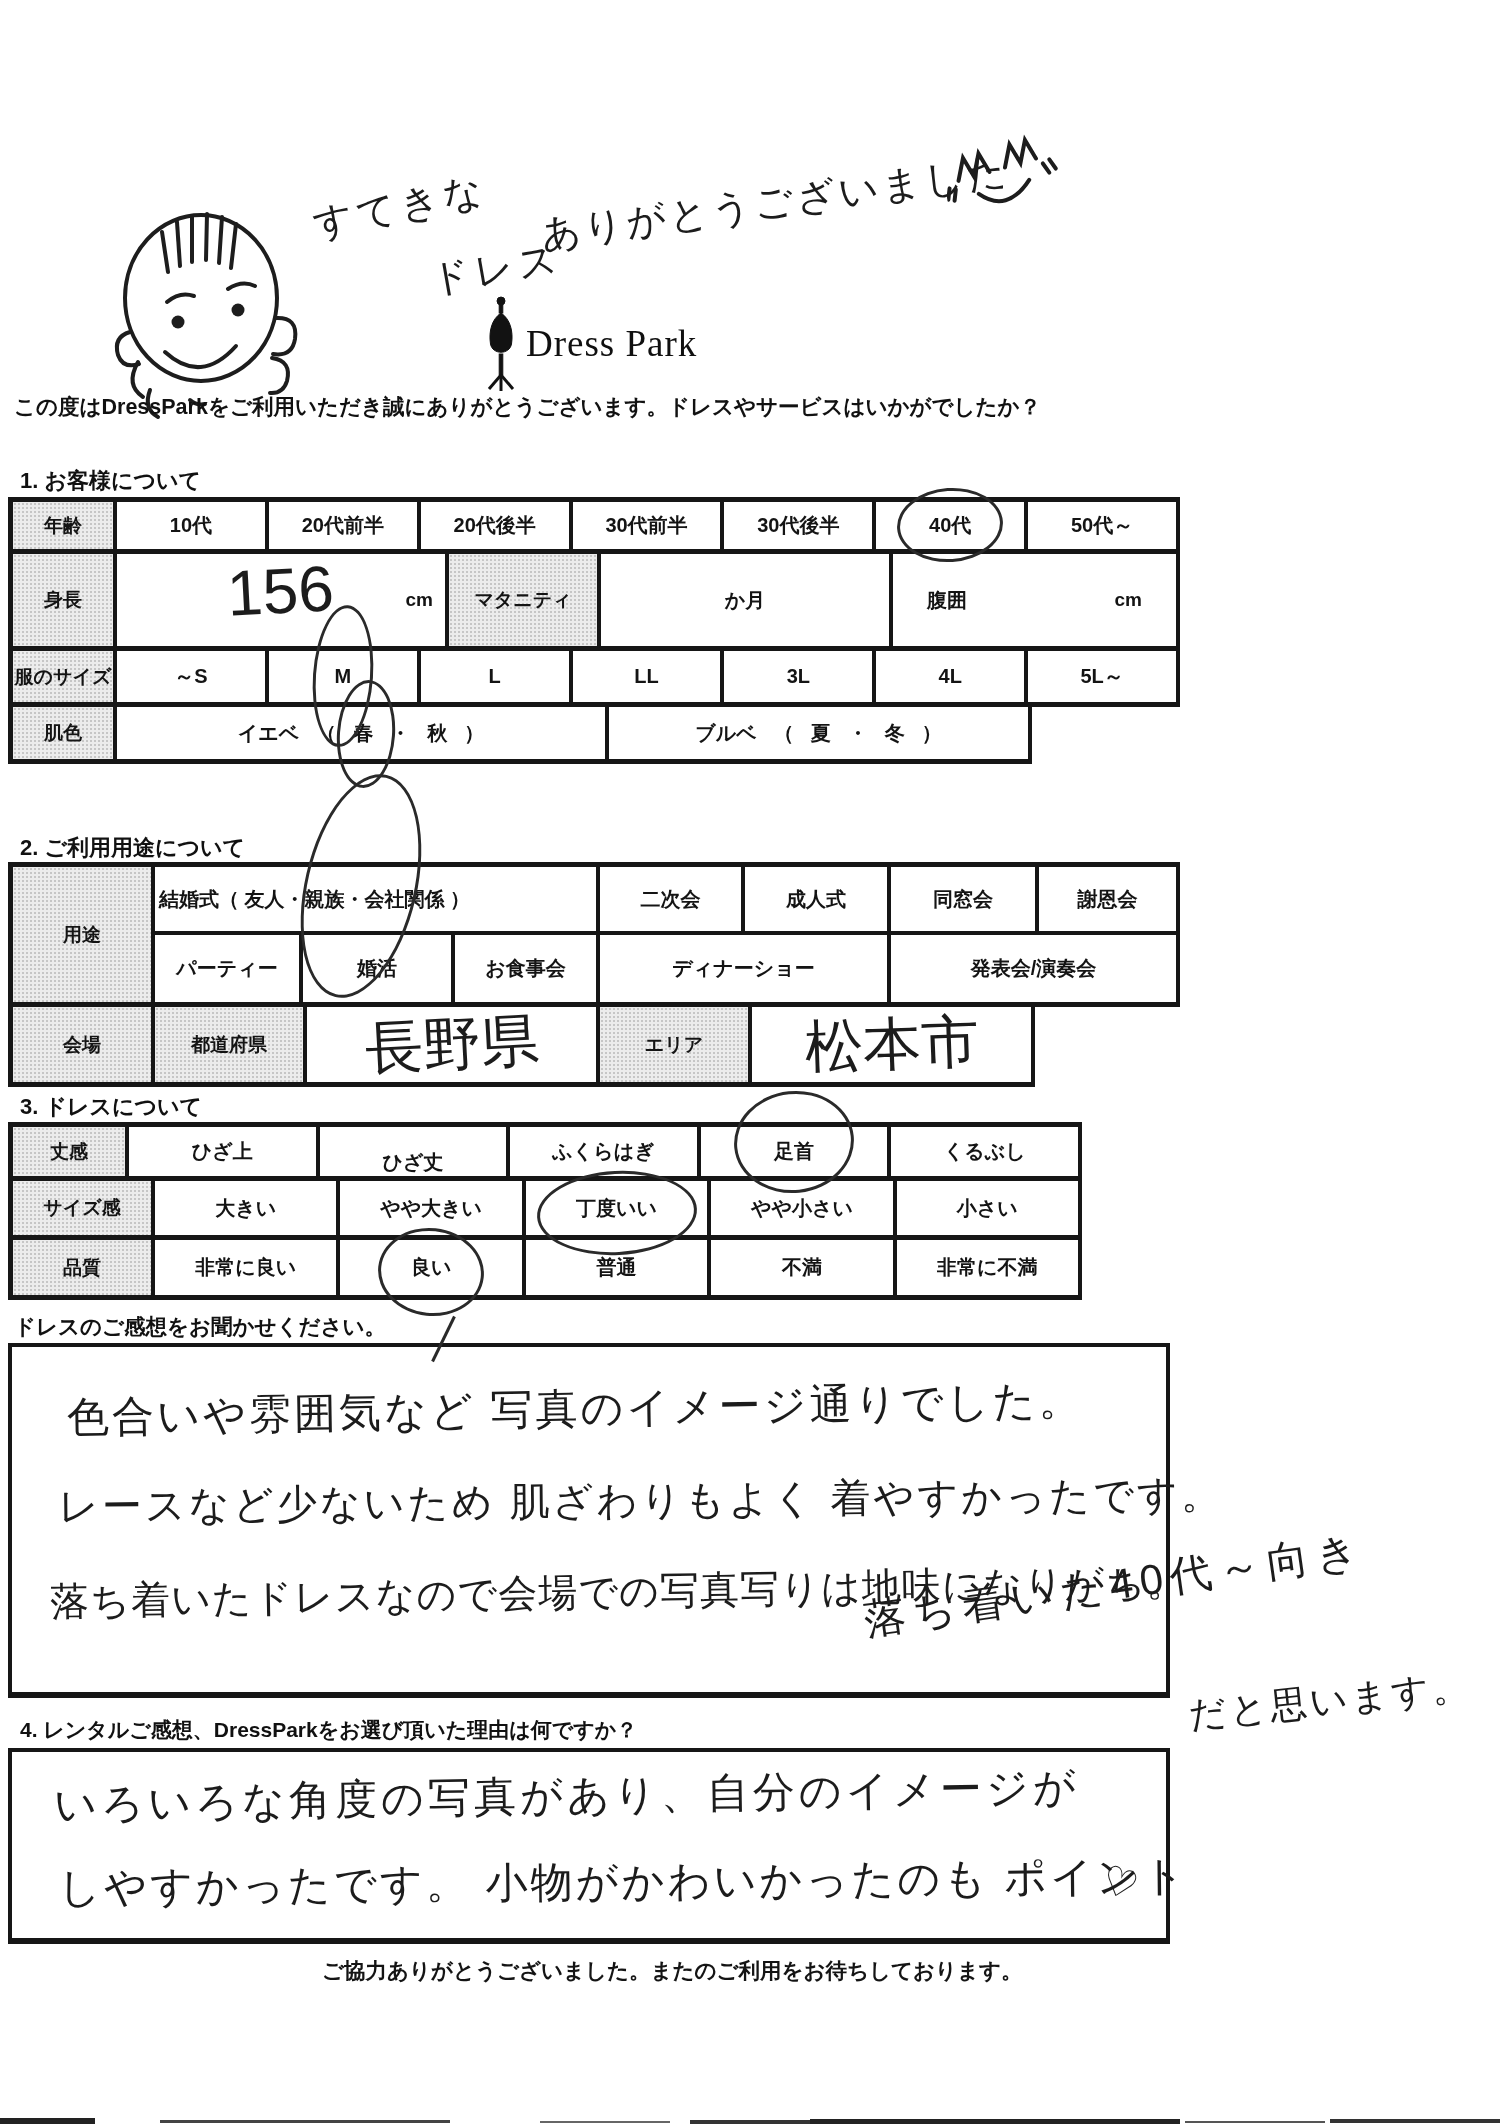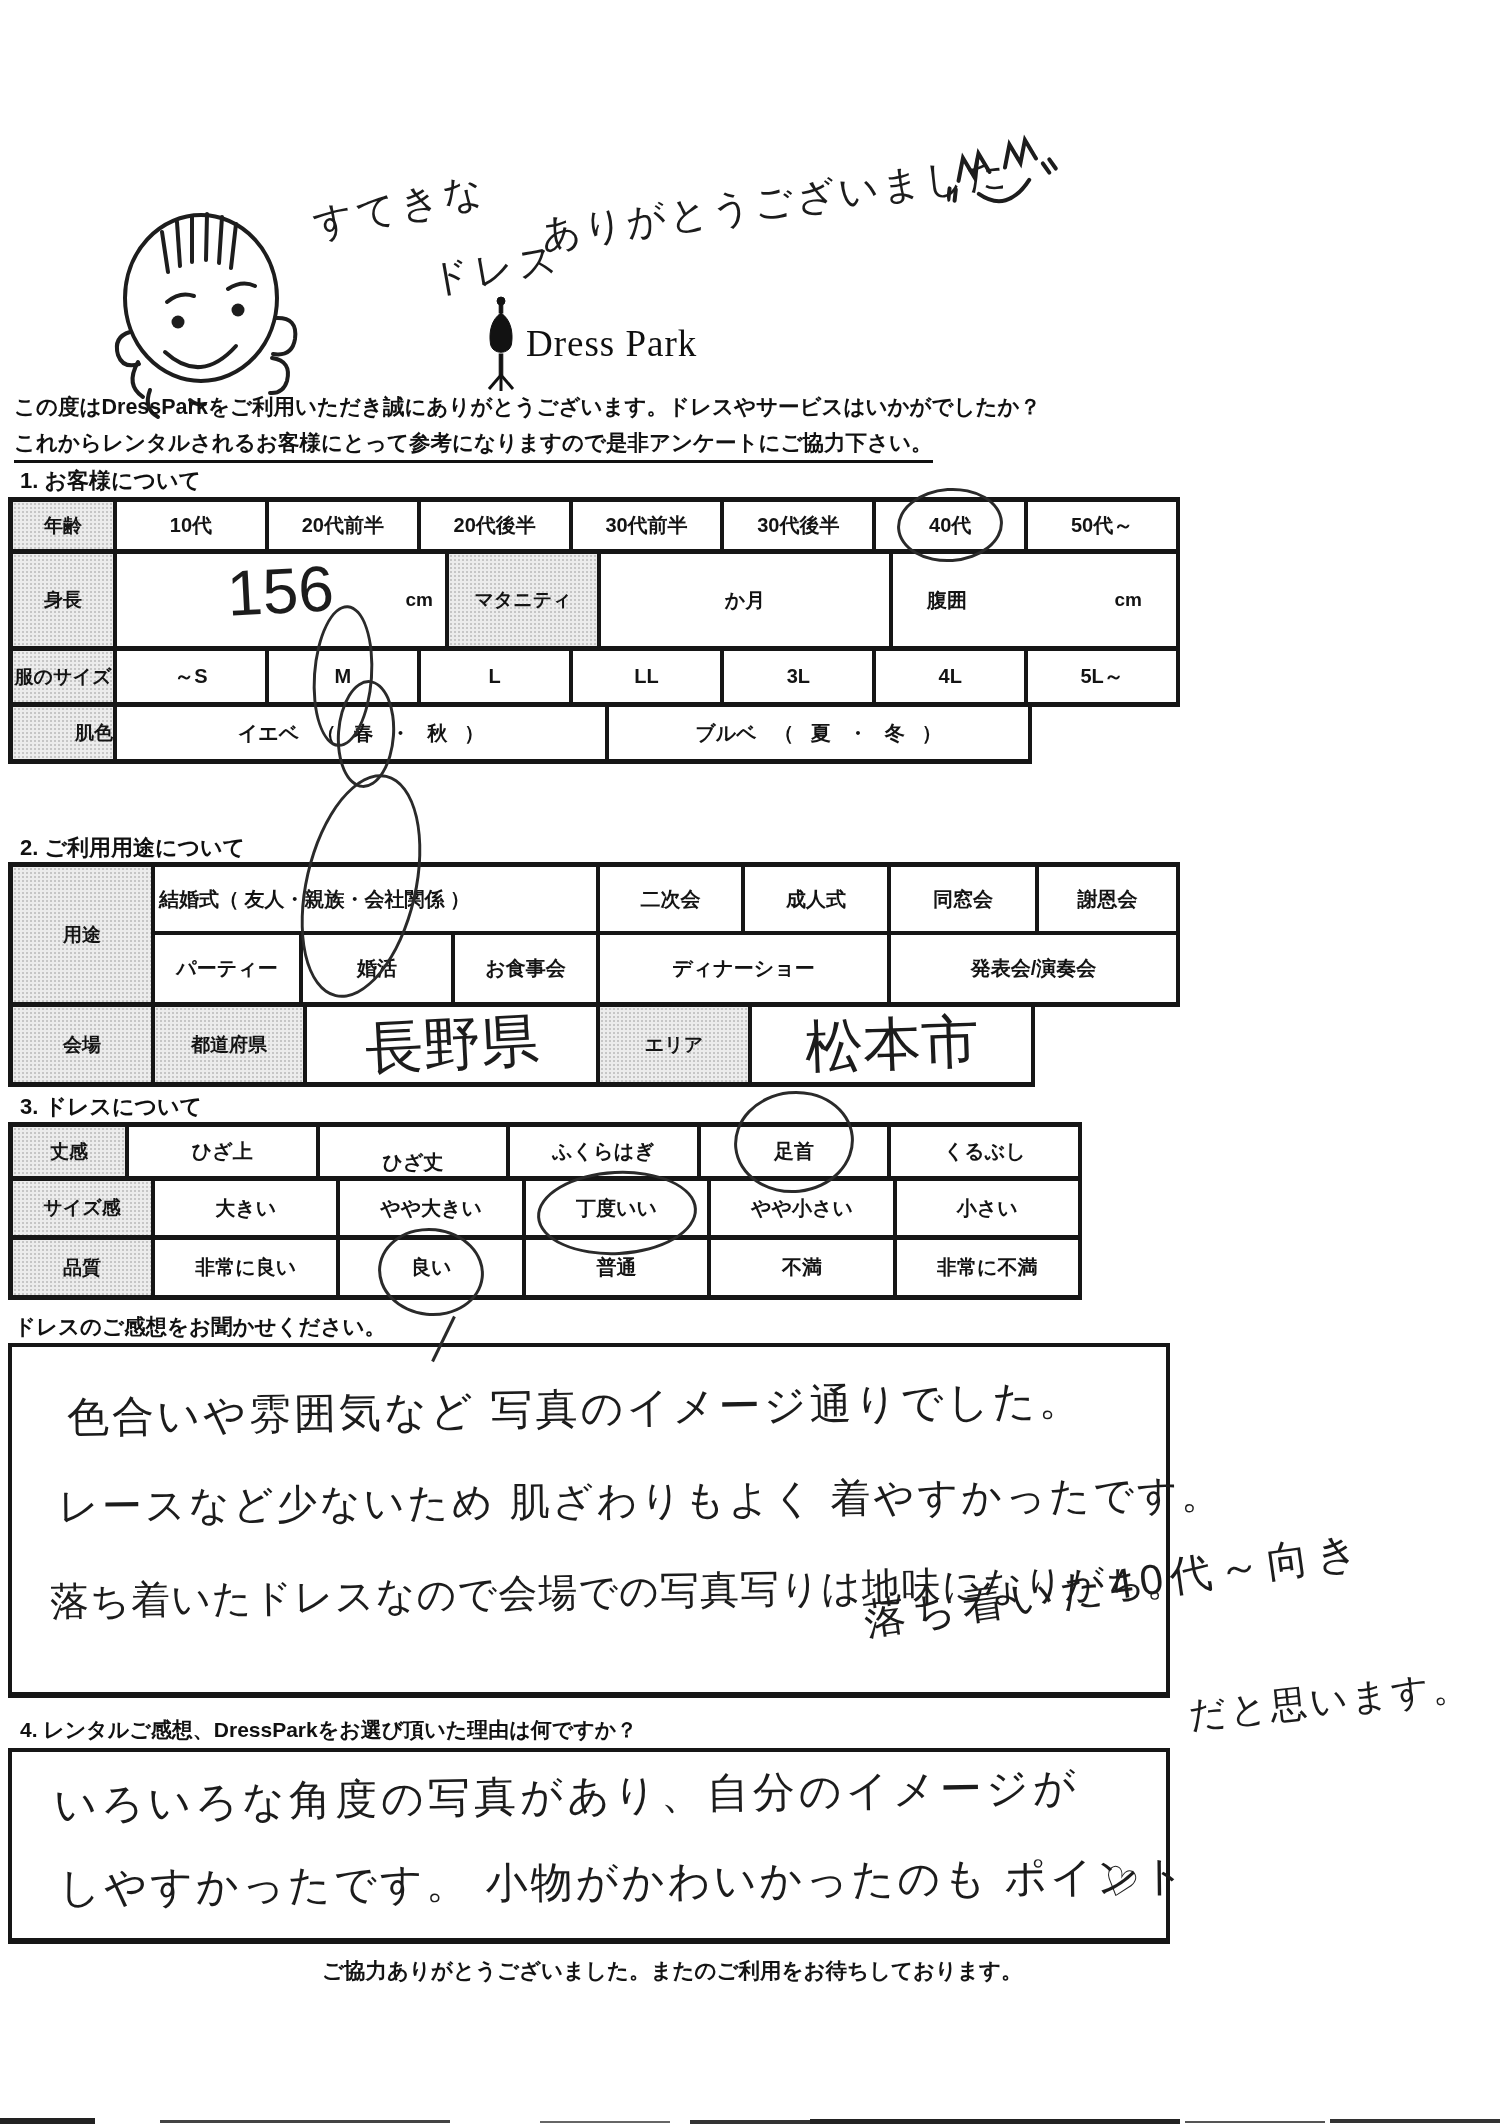--- a/index.html
+++ b/index.html
@@ -99,21 +99,20 @@
         <rect x="16.2" y="58" width="3.6" height="21"></rect>
         <path d="M18,79 L6,93" fill="none" stroke-width="3"></path>
         <path d="M18,79 L30,93" fill="none" stroke-width="3"></path>
         <path d="M18,79 L18,95" fill="none" stroke-width="3"></path>
       </g>
     </svg>
   </div>
   <div class="logo-text" style="left:526px; top:322px;">Dress Park</div>
 
   <div class="intro" style="left:14px; top:392px;">この度はDressParkをご利用いただき誠にありがとうございます。ドレスやサービスはいかがでしたか？</div>
-  <div class="intro u" style="left:14px; top:428px;">これからレンタルされるお客様にとって参考になりますので是非アンケートにご協力下さい。</div>
 
   <div class="heading" style="left:20px; top:466px;">1. お客様について</div>
 
   <div class="tbl" style="left:8px; top:497px;">
 
     <div class="trow first" style="width:1172px; height:57px;">
       <div class="cell lbl" style="width:104px;">
           <span class="ct">年齢</span>
         </div>
       <div class="cell" style="flex:1;">
@@ -182,21 +181,21 @@
         </div>
       <div class="cell" style="flex:1;">
           <span class="ct">4L</span>
         </div>
       <div class="cell" style="flex:1;">
           <span class="ct">5L～</span>
         </div>
     </div>
 
     <div class="trow" style="width:1024px; height:57px;">
-      <div class="cell lbl" style="width:104px;justify-content:flex-end;">
+      <div class="cell lbl" style="width:104px;">
           <span class="ct">肌色</span>
         </div>
       <div class="cell skin-flex" style="width:492px;">
         <span class="ct">イエベ</span>
         <span class="ct">（</span>
         <span class="ct" style="position:relative;">
           <span class="ct">春</span>
           <div class="circle" style="left:-16px; top:-40px; width:58px; height:108px; transform:rotate(4deg);"></div>
         </span>
         <span class="ct">・</span>

